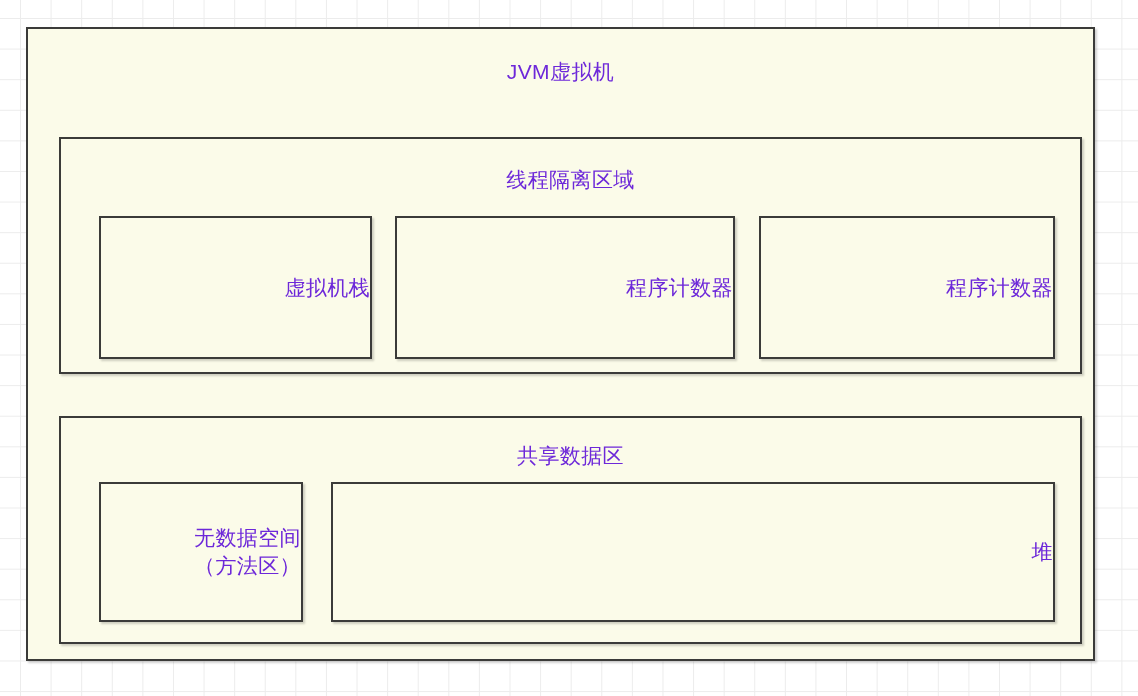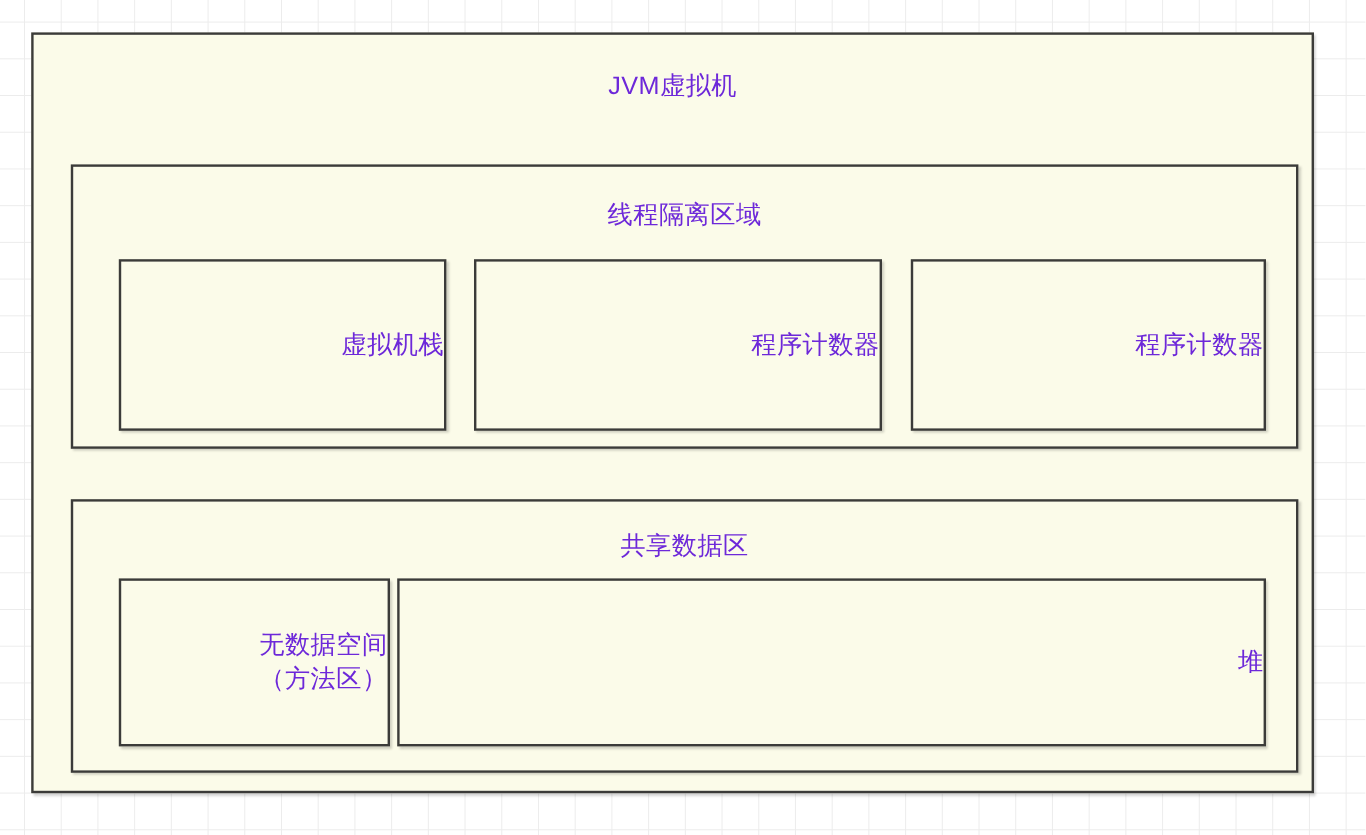--- a/index.html
+++ b/index.html
@@ -82,21 +82,21 @@
   }
   #vm-stack-box    { left: 38px;  width: 273px; }
   #native-stack-box{ left: 334px; width: 340px; }
   #pc-register-box { left: 698px; width: 296px; }
 
   
   .leaf-bottom {
     top: 64px;
     height: 140px;
   }
-  #method-area-box { left: 38px;  width: 226px; }
+  #method-area-box { left: 38px;  width: 204px; }
   #heap-box        { left: 270px; width: 724px; }
 
   .leaf-top > .box-label,
   .leaf-bottom > .box-label {
     top: 50%;
     transform: translateY(-50%);
     text-align: right;
   }
   #method-area-box > .box-label {
     top: 50%;

